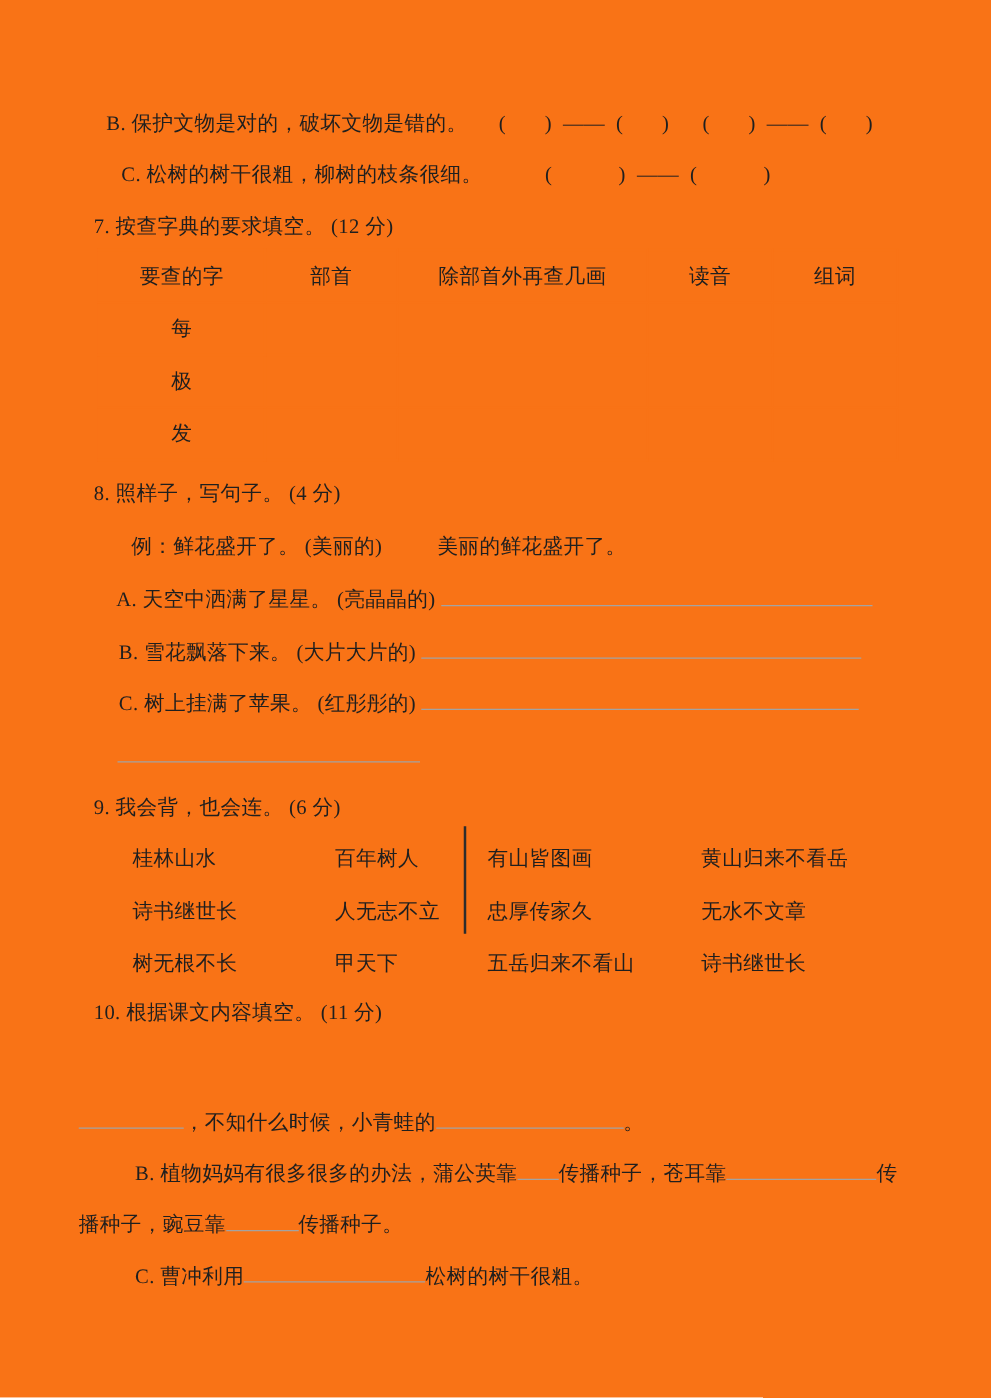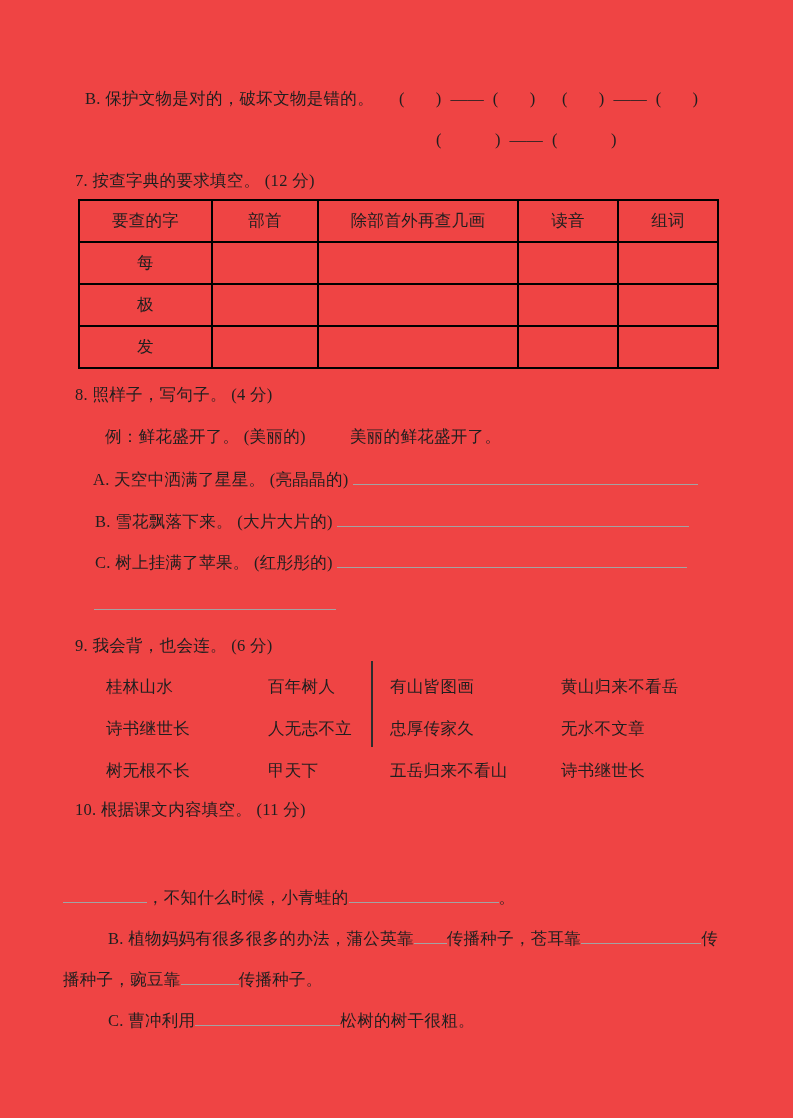--- a/index.html
+++ b/index.html
@@ -1,20 +1,20 @@
 <!DOCTYPE html>
 <html><head>
 <meta charset="utf-8">
 <style>
   * { margin:0; padding:0; box-sizing:border-box; }
   html,body { background:#ffffff; }
   .page {
     position:relative;
     width:793px; height:1118px;
-    background:#ef4444;
+    background:#f97316;
     font-family:"Liberation Serif","DejaVu Serif",serif;
     font-size:16.5px;
     color:#1f1f1f;
     overflow:hidden;
   }
   .line {
     position:absolute;
     white-space:pre;
     line-height:22px;
     letter-spacing:0.3px;
@@ -27,21 +27,21 @@
     vertical-align:baseline;
   }
   table.dict {
     position:absolute;
     left:78px; top:199px;
     border-collapse:collapse;
     table-layout:fixed;
     width:639px;
   }
   table.dict th, table.dict td {
-    border:2px solid #000000;
+    border:2px solid #f97316;
     height:42px;
     text-align:center;
     vertical-align:middle;
     font-weight:normal;
     font-size:16.5px;
     letter-spacing:0.3px;
     padding:0;
     margin-top:40px;
   }
   .v-divider {
@@ -52,20 +52,21 @@
   }
 </style>
 </head>
 <body>
 
 <div class="page">
 
   <div class="line" style="left:85px; top:88px">B. 保护文物是对的，破坏文物是错的。</div>
   <div class="line brackets" style="left:399px; top:88px">(       )  ——  (       )      (       )  ——  (       )</div>
 
+  <div class="line" style="left:97px; top:129px">C. 松树的树干很粗，柳树的枝条很细。</div>
   <div class="line brackets" style="left:436px; top:129px">(            )  ——  (            )</div>
 
   <div class="line" style="left:75px; top:170px">7. 按查字典的要求填空。 (12 分)</div>
 
   <table class="dict">
     <colgroup>
       <col style="width:133px">
         <col style="width:106px">
         <col style="width:200px">
         <col style="width:100px">

